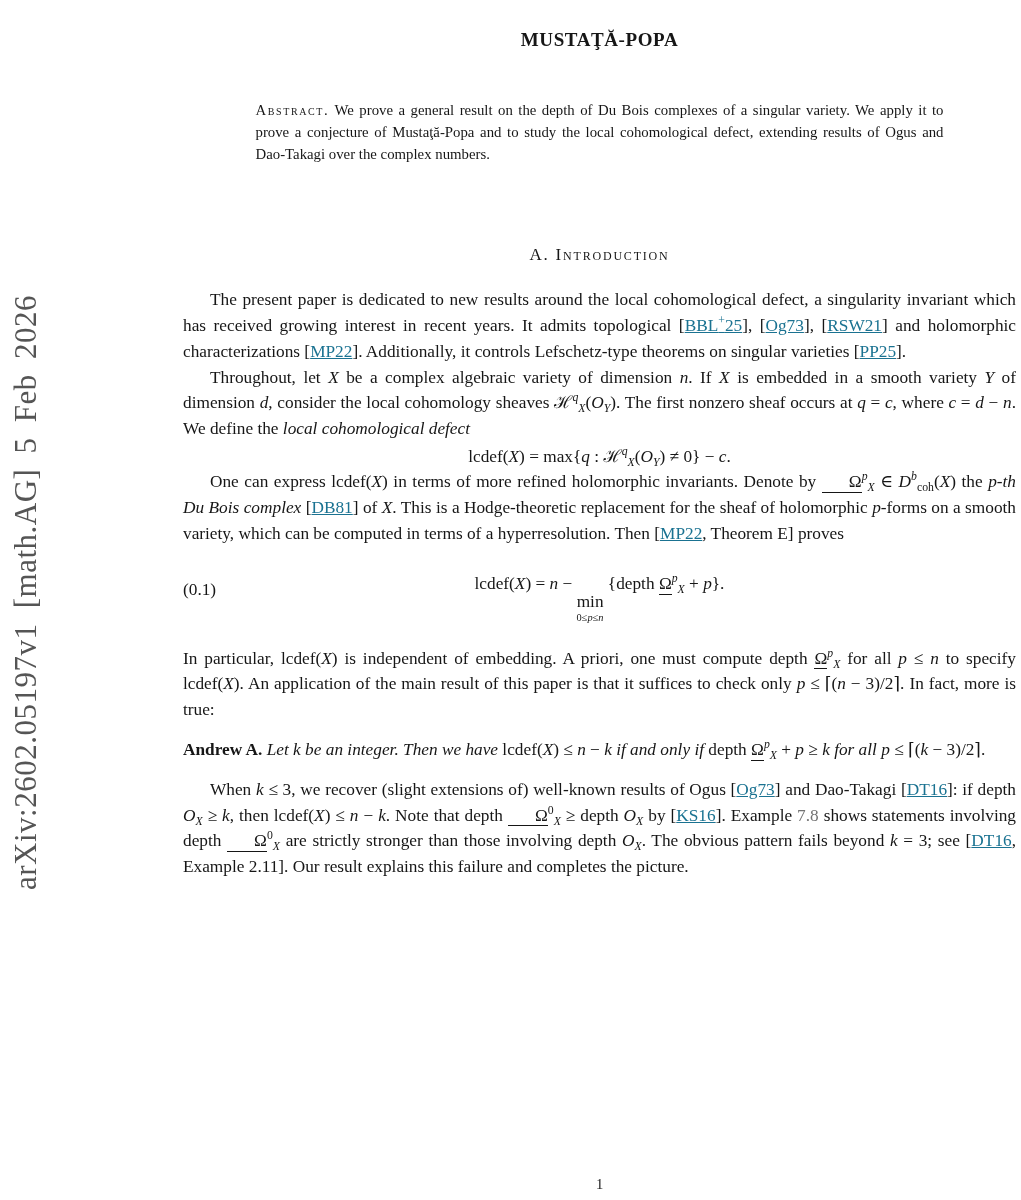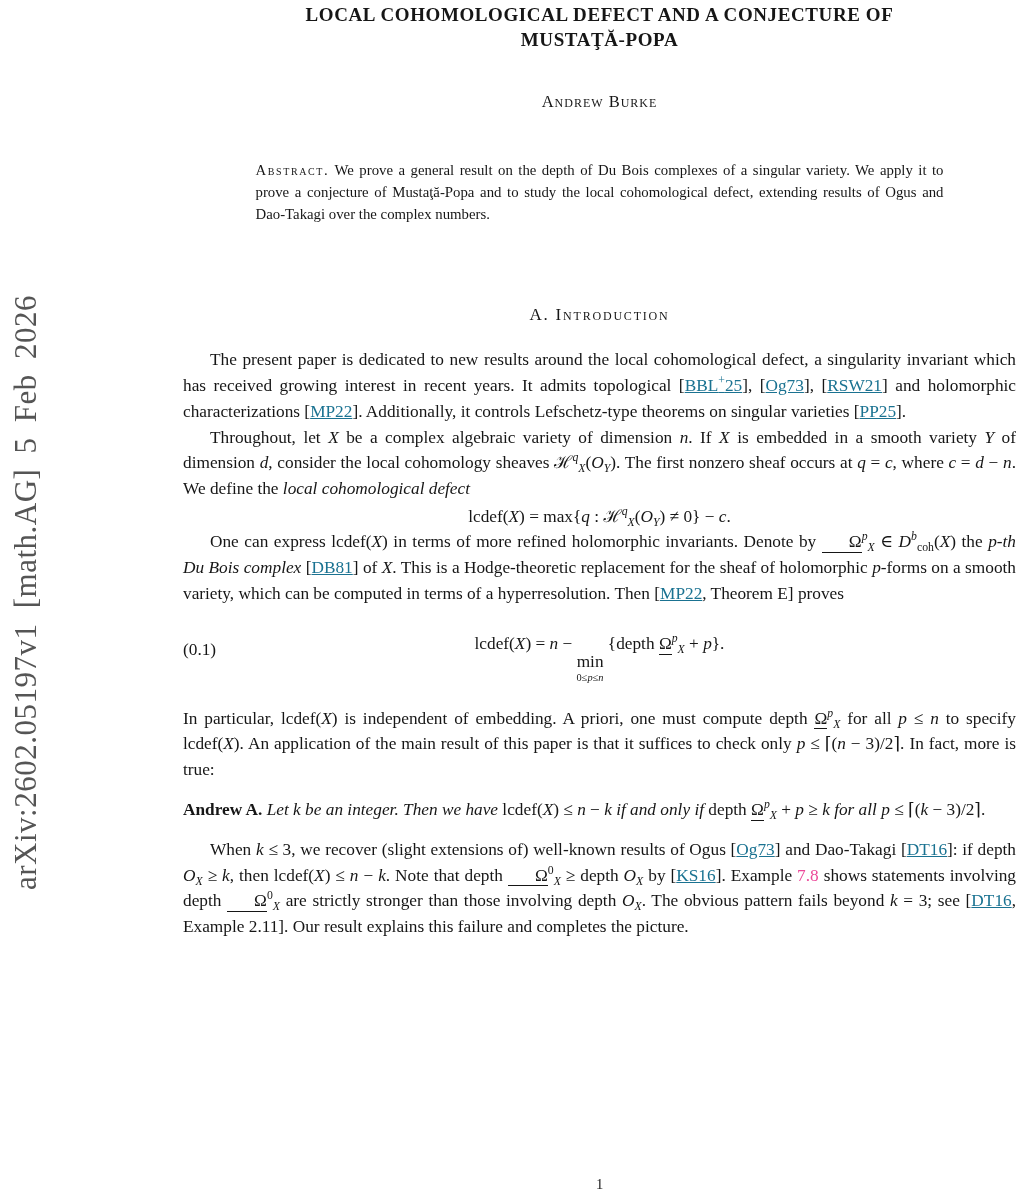--- a/index.html
+++ b/index.html
@@ -79,21 +79,21 @@
     margin: 2px 0;
   }
   .equation.tagged {
     position: relative;
     margin: 28px 0 22px 0;
   }
   .eqtag { position: absolute; left: 0; top: 6px; }
   .theorem { margin-top: 14px; margin-bottom: 14px; }
   .thm-label { font-weight: bold; }
   .para .cite, .equation .cite { color: #1a7291; text-decoration: underline; }
-  .para .ref { color: #ec4899; }
+  .para .ref { color: #737373; }
   sup, sub { line-height: 0; font-size: 0.68em; }
   .scr { font-style: italic; }
   .ub {
     display: inline-block;
     border-bottom: 1.2px solid #161616;
     line-height: 1.05;
     padding-bottom: 0.5px;
   }
   .minstack {
     display: inline-flex;
@@ -115,25 +115,24 @@
 </head>
 <body>
 
 <div class="page">
 
   <div class="watermark">arXiv:2602.05197v1 [math.AG] 5 Feb 2026</div>
 
   <div class="content">
 
     <h1 class="title">
-      <span>LOCAL COHOMOLOGICAL DEFECT AND A CONJECTURE OF</span><br>
+      <br>
       <span>MUSTAŢĂ-POPA</span>
     </h1>
 
-    <div class="author">Andrew Burke</div>
 
     <div class="abstract">
       <span class="abs-label">Abstract.</span>
       <span>We prove a general result on the depth of Du Bois complexes of a singular variety. We apply it to prove a conjecture of Mustaţă-Popa and to study the local cohomological defect, extending results of Ogus and Dao-Takagi over the complex numbers.</span>
     </div>
 
     <h2 class="section">A. Introduction</h2>
 
     <div class="body">
       <p class="para indent">The present paper is dedicated to new results around the local cohomological defect, a singularity invariant which has received growing interest in recent years. It admits topological [<span class="cite">BBL<sup>+</sup>25</span>], [<span class="cite">Og73</span>], [<span class="cite">RSW21</span>] and holomorphic characterizations [<span class="cite">MP22</span>]. Additionally, it controls Lefschetz-type theorems on singular varieties [<span class="cite">PP25</span>].</p>

